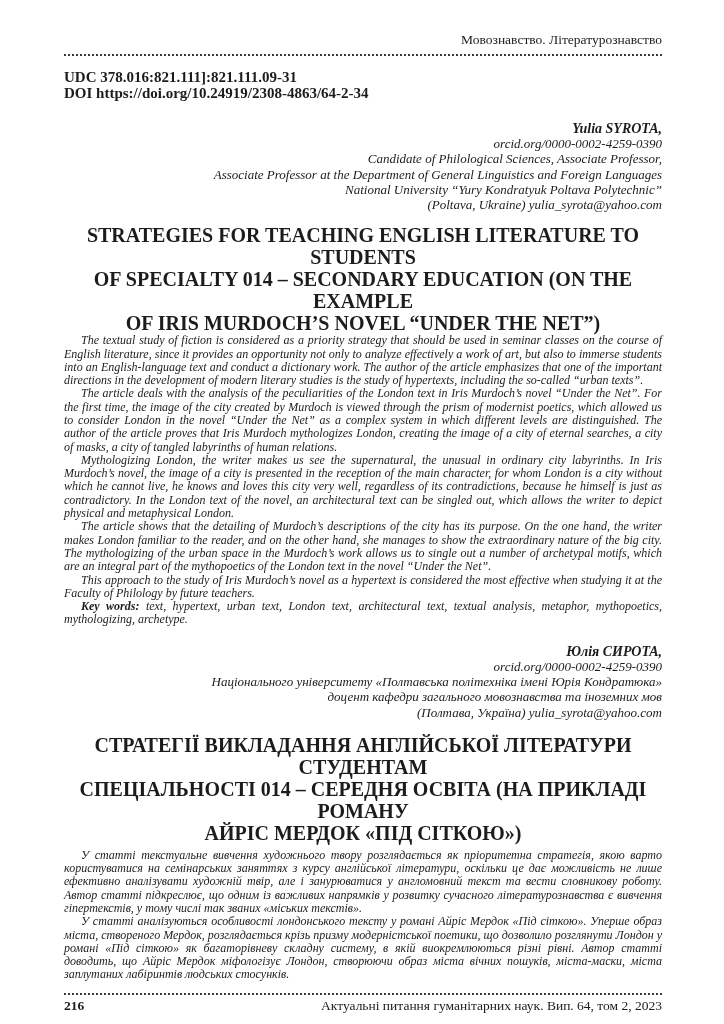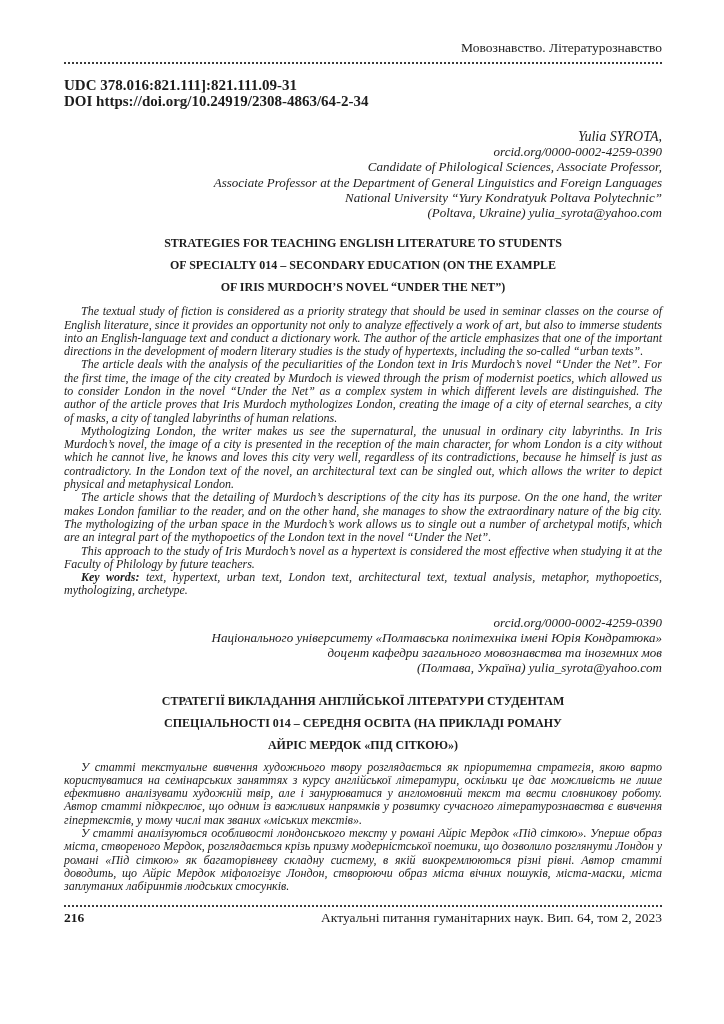--- a/index.html
+++ b/index.html
@@ -7,21 +7,21 @@
     padding: 0;
     background: #e8e8e8;
   }
   .page {
     position: relative;
     width: 724px;
     height: 1024px;
     margin: 0 auto;
     background: #ffffff;
     box-sizing: border-box;
-    padding: 40px 62px 0 64px;
+    padding: 32px 62px 0 64px;
     font-family: "Liberation Serif", "DejaVu Serif", serif;
     color: #1c1c1c;
     overflow: hidden;
   }
   .header-row {
     text-align: right;
     font-size: 13.5px;
     line-height: 16px;
   }
   .dotted-divider {
@@ -37,32 +37,31 @@
     line-height: 16px;
   }
   .author-block {
     margin-top: 20px;
     text-align: right;
     font-style: italic;
     font-size: 13px;
     line-height: 15.2px;
   }
   .author-block .author-name {
-    font-weight: normal;
+    font-weight: bold;
     font-size: 14px;
   }
   .article-title {
     margin-top: 12px;
     text-align: center;
     font-weight: bold;
-    font-size: 12px;
+    font-size: 20px;
     line-height: 22px;
   }
   .abstract {
-    margin-top: 7px;
     font-style: italic;
     font-size: 12px;
     line-height: 13.3px;
     text-align: justify;
   }
   .abstract p {
     margin: 0;
     text-indent: 17px;
   }
   .abstract .kw-label {
@@ -128,20 +127,21 @@
   <div class="abstract">
     <p>The textual study of fiction is considered as a priority strategy that should be used in seminar classes on the course of English literature, since it provides an opportunity not only to analyze effectively a work of art, but also to immerse students into an English-language text and conduct a dictionary work. The author of the article emphasizes that one of the important directions in the development of modern literary studies is the study of hypertexts, including the so-called “urban texts”.</p>
     <p>The article deals with the analysis of the peculiarities of the London text in Iris Murdoch’s novel “Under the Net”. For the first time, the image of the city created by Murdoch is viewed through the prism of modernist poetics, which allowed us to consider London in the novel “Under the Net” as a complex system in which different levels are distinguished. The author of the article proves that Iris Murdoch mythologizes London, creating the image of a city of eternal searches, a city of masks, a city of tangled labyrinths of human relations.</p>
     <p>Mythologizing London, the writer makes us see the supernatural, the unusual in ordinary city labyrinths. In Iris Murdoch’s novel, the image of a city is presented in the reception of the main character, for whom London is a city without which he cannot live, he knows and loves this city very well, regardless of its contradictions, because he himself is just as contradictory. In the London text of the novel, an architectural text can be singled out, which allows the writer to depict physical and metaphysical London.</p>
     <p>The article shows that the detailing of Murdoch’s descriptions of the city has its purpose. On the one hand, the writer makes London familiar to the reader, and on the other hand, she manages to show the extraordinary nature of the big city. The mythologizing of the urban space in the Murdoch’s work allows us to single out a number of archetypal motifs, which are an integral part of the mythopoetics of the London text in the novel “Under the Net”.</p>
     <p>This approach to the study of Iris Murdoch’s novel as a hypertext is considered the most effective when studying it at the Faculty of Philology by future teachers.</p>
     <p><span class="kw-label">Key words:</span> <span>text, hypertext, urban text, London text, architectural text, textual analysis, metaphor, mythopoetics, mythologizing, archetype.</span></p>
   </div>
 
   <div class="author-block uk">
+    <div class="author-name">Юлія СИРОТА,</div>
     <div>orcid.org/0000-0002-4259-0390</div>
     <div>Національного університету «Полтавська політехніка імені Юрія Кондратюка»</div>
     <div>доцент кафедри загального мовознавства та іноземних мов</div>
     <div>(Полтава, Україна) yulia_syrota@yahoo.com</div>
   </div>
 
   <div class="article-title uk">
     <div>СТРАТЕГІЇ ВИКЛАДАННЯ АНГЛІЙСЬКОЇ ЛІТЕРАТУРИ СТУДЕНТАМ</div>
     <div>СПЕЦІАЛЬНОСТІ 014 – СЕРЕДНЯ ОСВІТА (НА ПРИКЛАДІ РОМАНУ</div>
     <div>АЙРІС МЕРДОК «ПІД СІТКОЮ»)</div>

